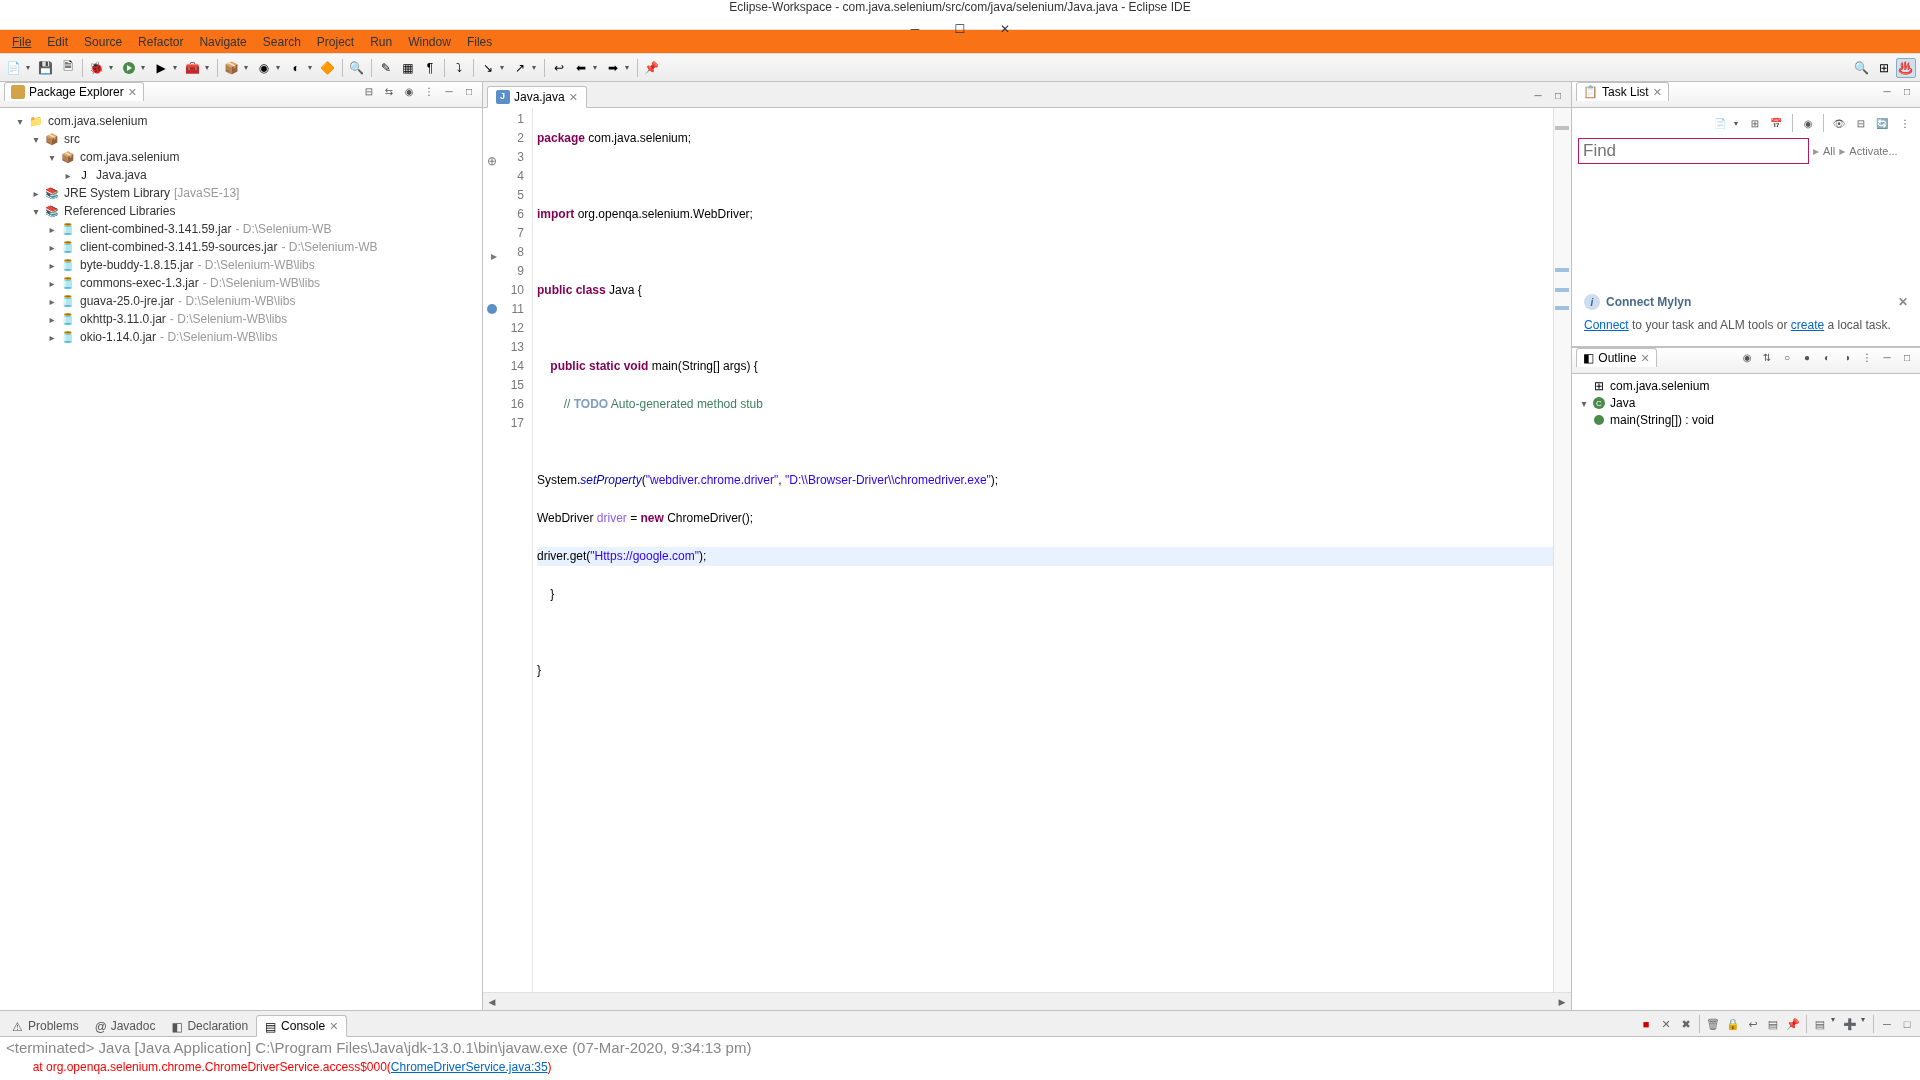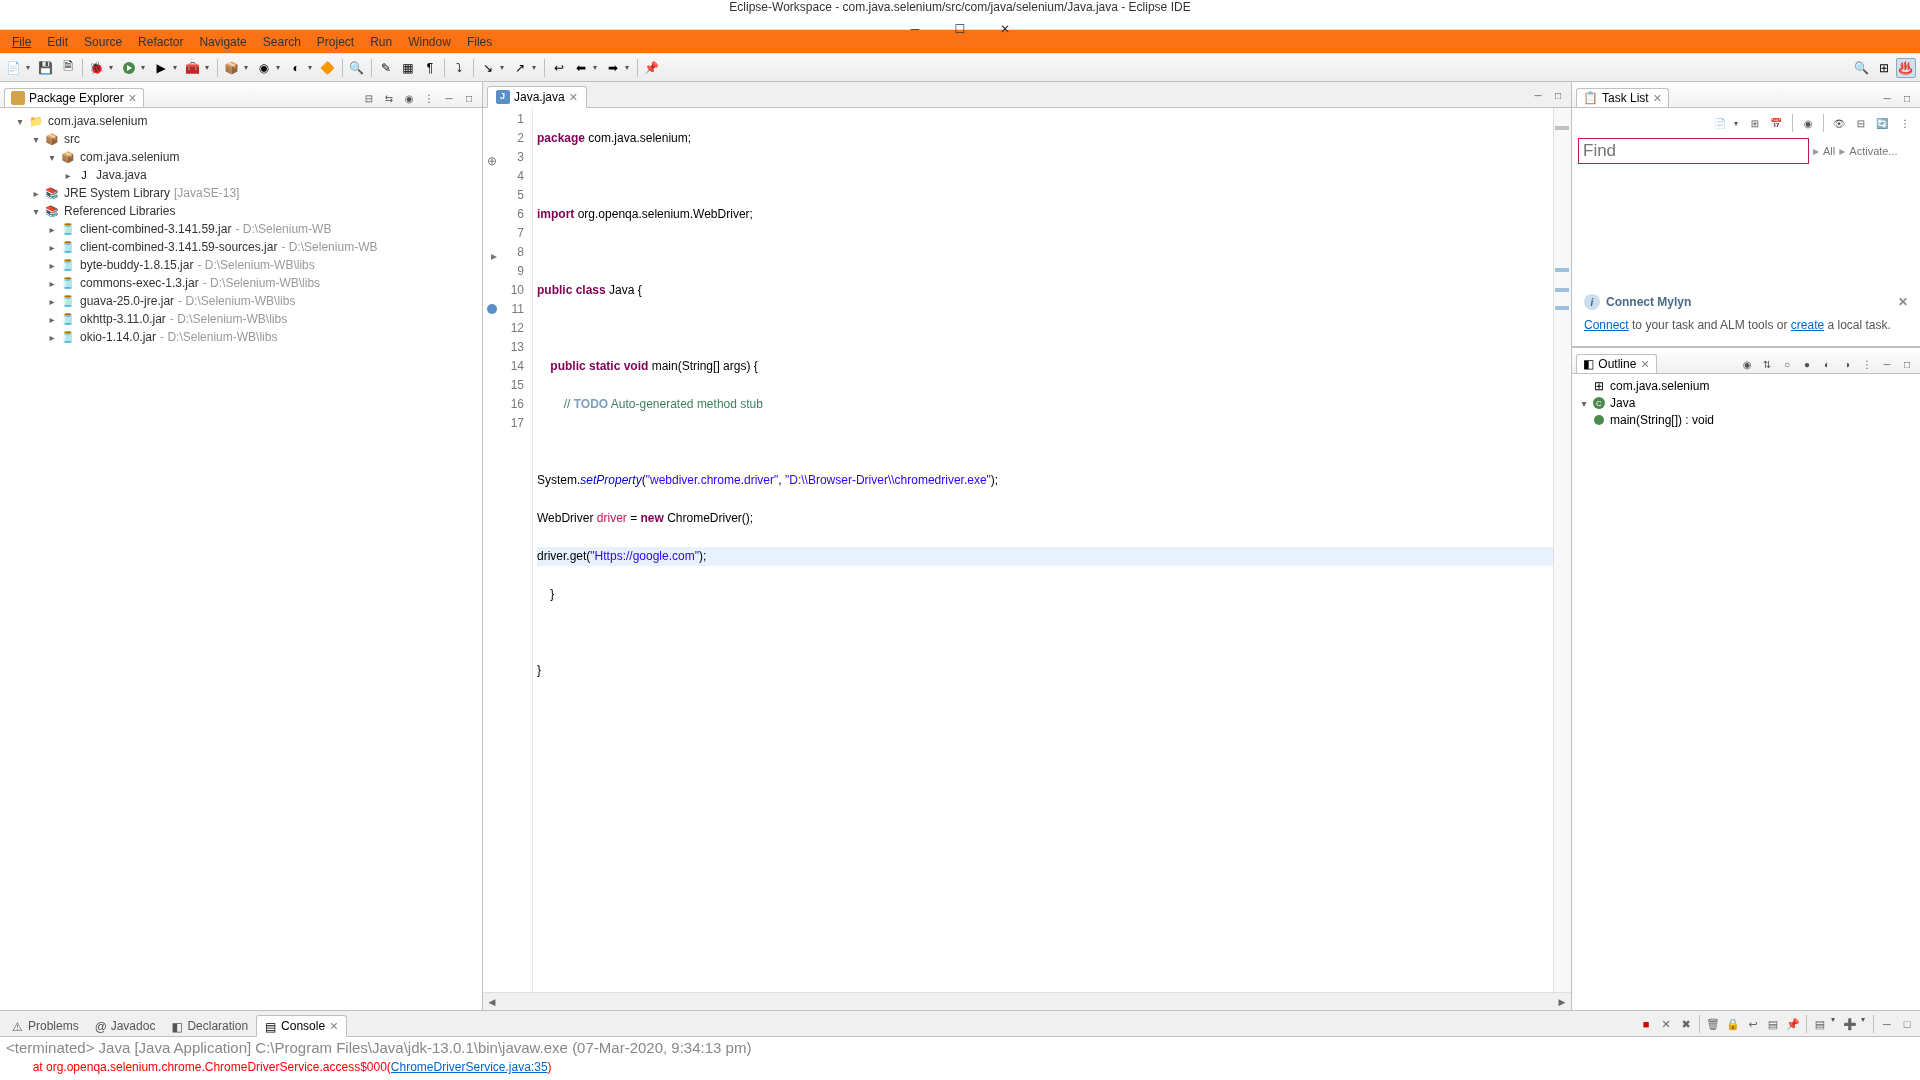--- a/index.html
+++ b/index.html
@@ -17,21 +17,21 @@
 
 .toolbar { height: 28px; background: linear-gradient(#f8f8f8, #ececec); border-bottom: 1px solid #c0c0c0; display: flex; align-items: center; padding: 0 4px; gap: 2px; }
 .tool-btn { width: 20px; height: 20px; display: flex; align-items: center; justify-content: center; cursor: pointer; border-radius: 2px; }
 .tool-sep { width: 1px; height: 18px; background: #c0c0c0; margin: 0 2px; }
 .tool-dd { width: 8px; font-size: 8px; color: #555; }
 .tool-spacer { flex: 1; }
 
 .main-area { display: flex; height: calc(100% - 30px - 24px - 28px - 30px - 40px); }
 
 .left-panel { width: 483px; background: #fff; border-right: 1px solid #c0c0c0; display: flex; flex-direction: column; }
-.panel-header { height: 26px; background: linear-gradient(#fff,#f0f0f0); border-bottom: 1px solid #c0c0c0; display: flex; align-items: flex-end; padding: 0 4px; }
+.panel-header { height: 26px; background: linear-gradient(#fff,#f0f0f0); border-bottom: 1px solid #c0c0c0; display: flex; align-items: flex-start; padding: 0 4px; }
 .panel-tab { display: flex; align-items: center; gap: 4px; padding: 2px 6px; background: #fff; border: 1px solid #c0c0c0; border-bottom: none; border-radius: 3px 3px 0 0; }
 .panel-tab-icon { width: 14px; height: 14px; background: #d4a349; border-radius: 2px; }
 .panel-btns { margin-left: auto; display: flex; gap: 2px; }
 .panel-btn { width: 18px; height: 18px; display: flex; align-items: center; justify-content: center; color: #555; cursor: pointer; font-size: 10px; }
 
 .tree { padding: 4px; overflow: auto; flex: 1; }
 .tree-node { display: flex; align-items: center; padding: 1px 0; cursor: pointer; white-space: nowrap; }
 .tree-toggle { width: 16px; height: 16px; display: flex; align-items: center; justify-content: center; color: #666; font-size: 10px; }
 .tree-icon { width: 16px; height: 16px; margin-right: 4px; display: inline-flex; align-items: center; justify-content: center; font-size: 11px; }
 .tree-label { color: #333; }
@@ -318,21 +318,21 @@
 <div class="code-line"><span class="kw">package</span><span> com.java.selenium;</span></div>
 <div class="code-line"></div>
 <div class="code-line"><span class="kw">import</span><span> org.openqa.selenium.WebDriver;</span></div>
 <div class="code-line"></div>
 <div class="code-line"><span class="kw">public class</span><span> Java {</span></div>
 <div class="code-line"></div>
 <div class="code-line"><span>    </span><span class="kw">public static void</span><span> main(String[] args) {</span></div>
 <div class="code-line"><span>        </span><span class="com">// </span><span class="todo">TODO</span><span class="com"> Auto-generated method stub</span></div>
 <div class="code-line"></div>
 <div class="code-line"><span>System.</span><span class="field">setProperty</span><span>(</span><span class="str">"webdiver.chrome.driver"</span><span>, </span><span class="str">"D:\\Browser-Driver\\chromedriver.exe"</span><span>);</span></div>
-<div class="code-line"><span>WebDriver </span><span style="color:#be185d">driver</span><span> = </span><span class="kw">new</span><span> ChromeDriver();</span></div>
+<div class="code-line"><span>WebDriver </span><span style="color:#8b5cf6">driver</span><span> = </span><span class="kw">new</span><span> ChromeDriver();</span></div>
 <div class="code-line hl"><span>driver.get(</span><span class="str">"Https://google.com"</span><span>);</span></div>
 <div class="code-line">    }</div>
 <div class="code-line"></div>
 <div class="code-line">}</div>
 <div class="code-line"></div>
         <div class="vruler">
           <div class="vr-mark" style="top:18px;background:#c0c0c0;"></div>
           <div class="vr-mark" style="top:160px;background:#a0c0e0;"></div>
           <div class="vr-mark" style="top:180px;background:#a0c0e0;"></div>
           <div class="vr-mark" style="top:198px;background:#a0c0e0;"></div>

